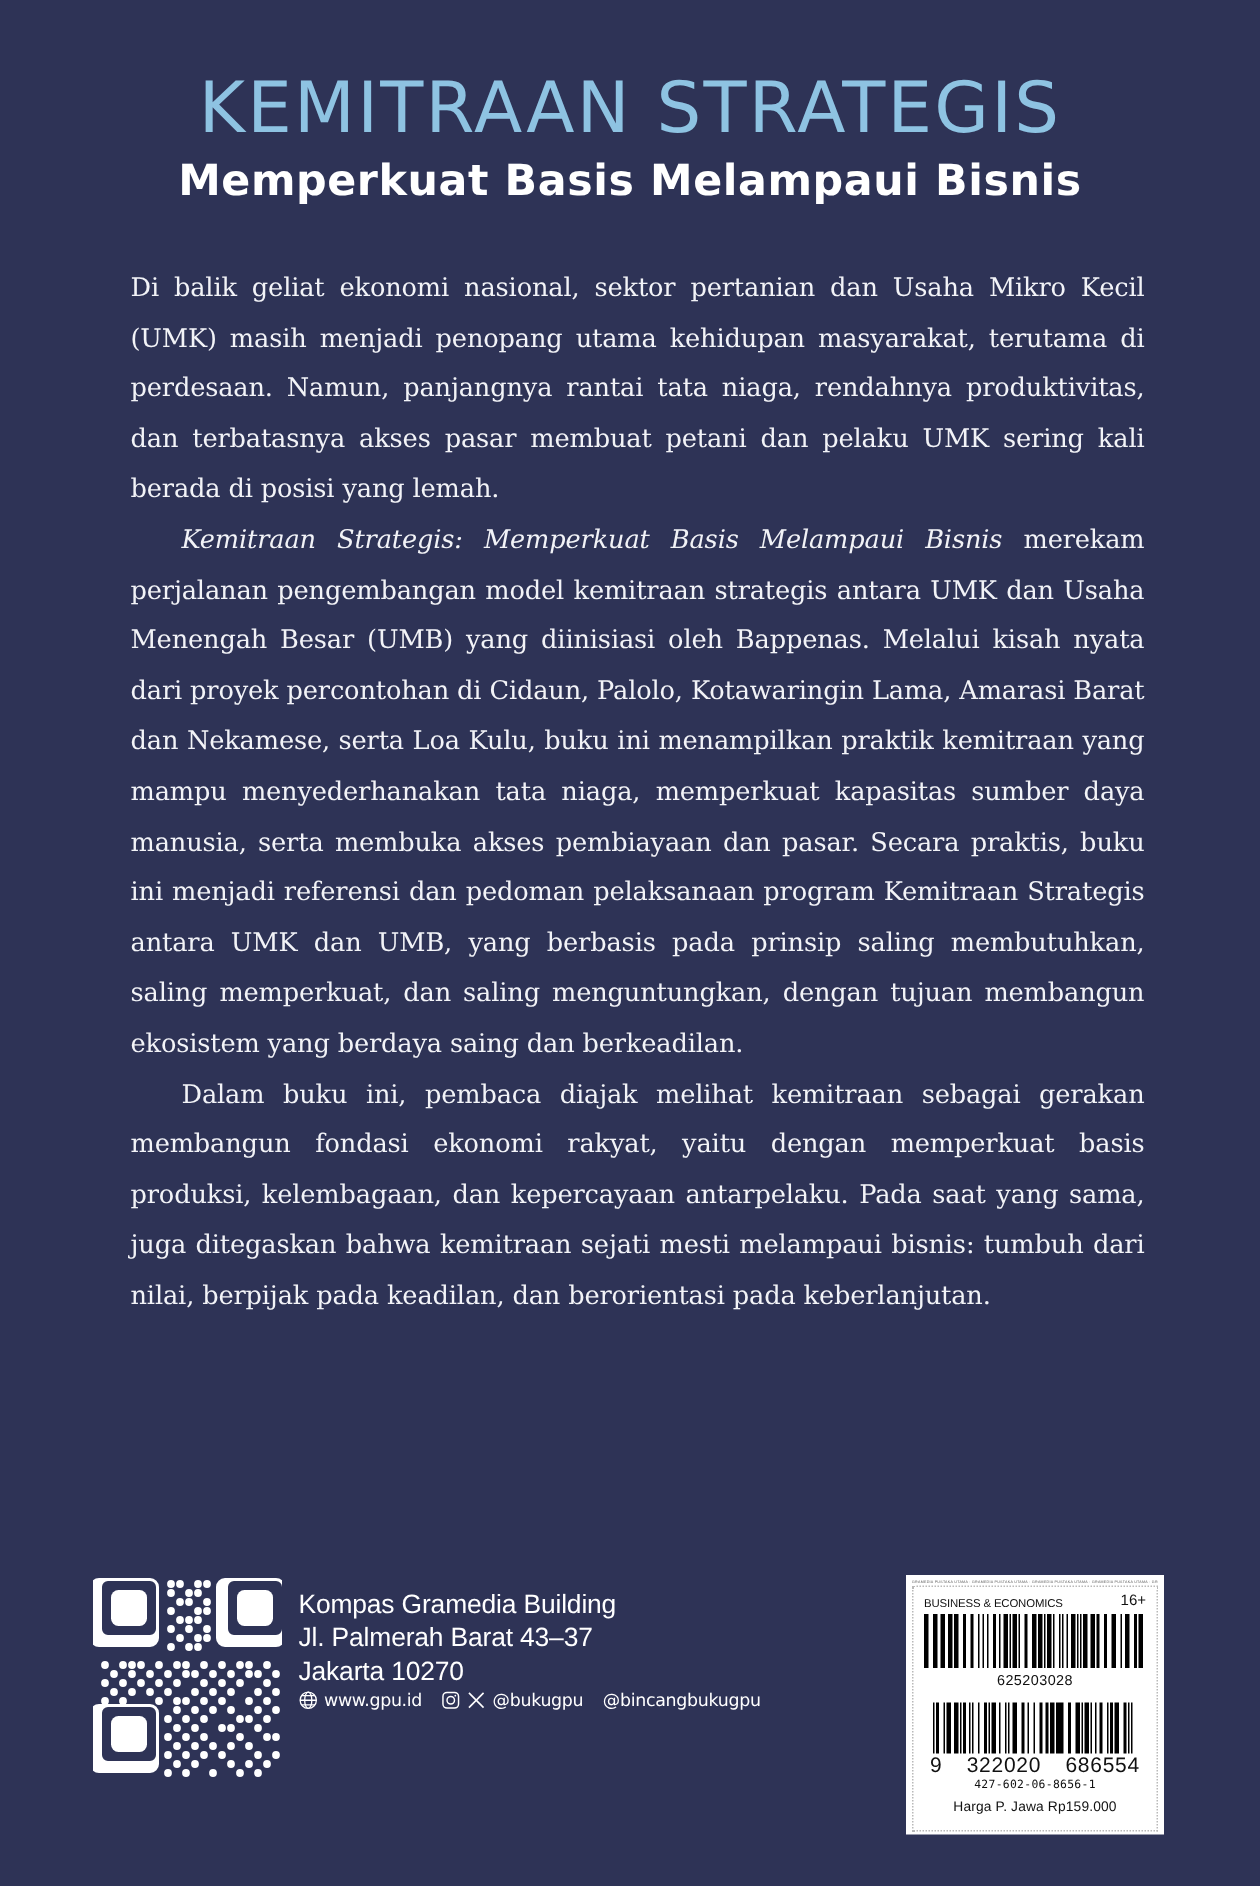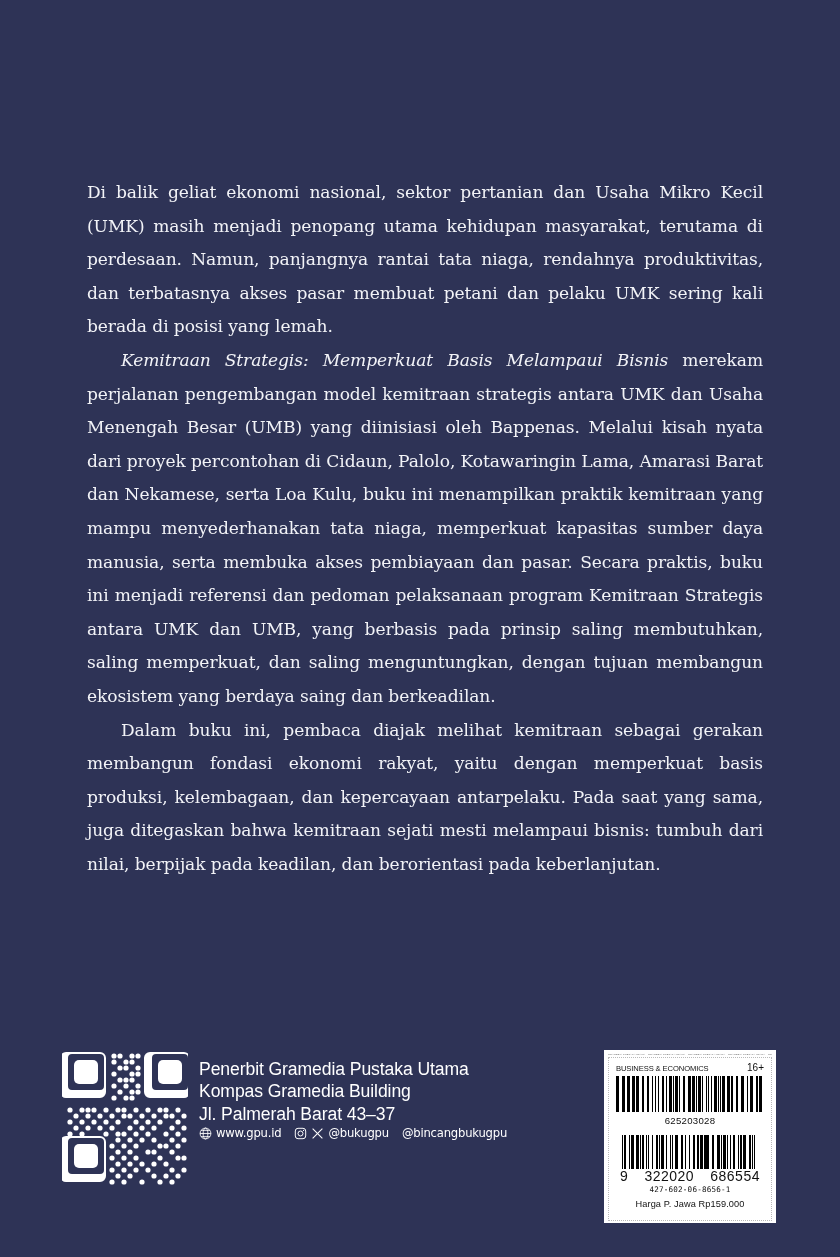--- a/index.html
+++ b/index.html
@@ -227,20 +227,24 @@
     text-align: center;
     margin-top: 5px;
     letter-spacing: 0.1px;
   }
 </style>
 </head>
 <body>
 
 <div class="cover">
 
+  <div class="title-block">
+    <h1 class="book-title">KEMITRAAN STRATEGIS</h1>
+    <h2 class="book-subtitle">Memperkuat Basis Melampaui Bisnis</h2>
+  </div>
 
   <div class="blurb">
     <p>Di balik geliat ekonomi nasional, sektor pertanian dan Usaha Mikro Kecil (UMK) masih menjadi penopang utama kehidupan masyarakat, terutama di perdesaan. Namun, panjangnya rantai tata niaga, rendahnya produktivitas, dan terbatasnya akses pasar membuat petani dan pelaku UMK sering kali berada di posisi yang lemah.</p>
     <p class="indent"><em>Kemitraan Strategis: Memperkuat Basis Melampaui Bisnis</em><span> merekam perjalanan pengembangan model kemitraan strategis antara UMK dan Usaha Menengah Besar (UMB) yang diinisiasi oleh Bappenas. Melalui kisah nyata dari proyek percontohan di Cidaun, Palolo, Kotawaringin Lama, Amarasi Barat dan Nekamese, serta Loa Kulu, buku ini menampilkan praktik kemitraan yang mampu menyederhanakan tata niaga, memperkuat kapasitas sumber daya manusia, serta membuka akses pembiayaan dan pasar. Secara praktis, buku ini menjadi referensi dan pedoman pelaksanaan program Kemitraan Strategis antara UMK dan UMB, yang berbasis pada prinsip saling membutuhkan, saling memperkuat, dan saling menguntungkan, dengan tujuan membangun ekosistem yang berdaya saing dan berkeadilan.</span></p>
     <p class="indent">Dalam buku ini, pembaca diajak melihat kemitraan sebagai gerakan membangun fondasi ekonomi rakyat, yaitu dengan memperkuat basis produksi, kelembagaan, dan kepercayaan antarpelaku. Pada saat yang sama, juga ditegaskan bahwa kemitraan sejati mesti melampaui bisnis: tumbuh dari nilai, berpijak pada keadilan, dan berorientasi pada keberlanjutan.</p>
   </div>
 
   <div class="qr-wrap">
     <svg width="126" height="138" viewBox="0 0 126 138" xmlns="http://www.w3.org/2000/svg" aria-hidden="true">
       <g fill="#ffffff">
@@ -378,23 +382,23 @@
             <circle cx="62" cy="134" r="2.6"></circle>
             <circle cx="80" cy="134" r="2.6"></circle>
             <circle cx="98" cy="134" r="2.6"></circle>
           <circle cx="110" cy="134" r="2.6"></circle>
         </g>
       </g>
     </svg>
   </div>
 
   <div class="publisher">
-    <div class="pline">Penerbit Gramedia Pustaka Utama</div>
     <div class="pline">Kompas Gramedia Building</div>
     <div class="pline">Jl. Palmerah Barat 43–37</div>
+    <div class="pline">Jakarta 10270</div>
 
     <div class="social">
       <span class="sicon">
         <svg width="13" height="13" viewBox="0 0 24 24" fill="none" stroke="#ffffff" stroke-width="1.6">
           <circle cx="12" cy="12" r="10"></circle>
           <ellipse cx="12" cy="12" rx="4.4" ry="10"></ellipse>
           <line x1="2" y1="12" x2="22" y2="12"></line>
           <line x1="3.8" y1="6.2" x2="20.2" y2="6.2"></line>
           <line x1="3.8" y1="17.8" x2="20.2" y2="17.8"></line>
         </svg>

